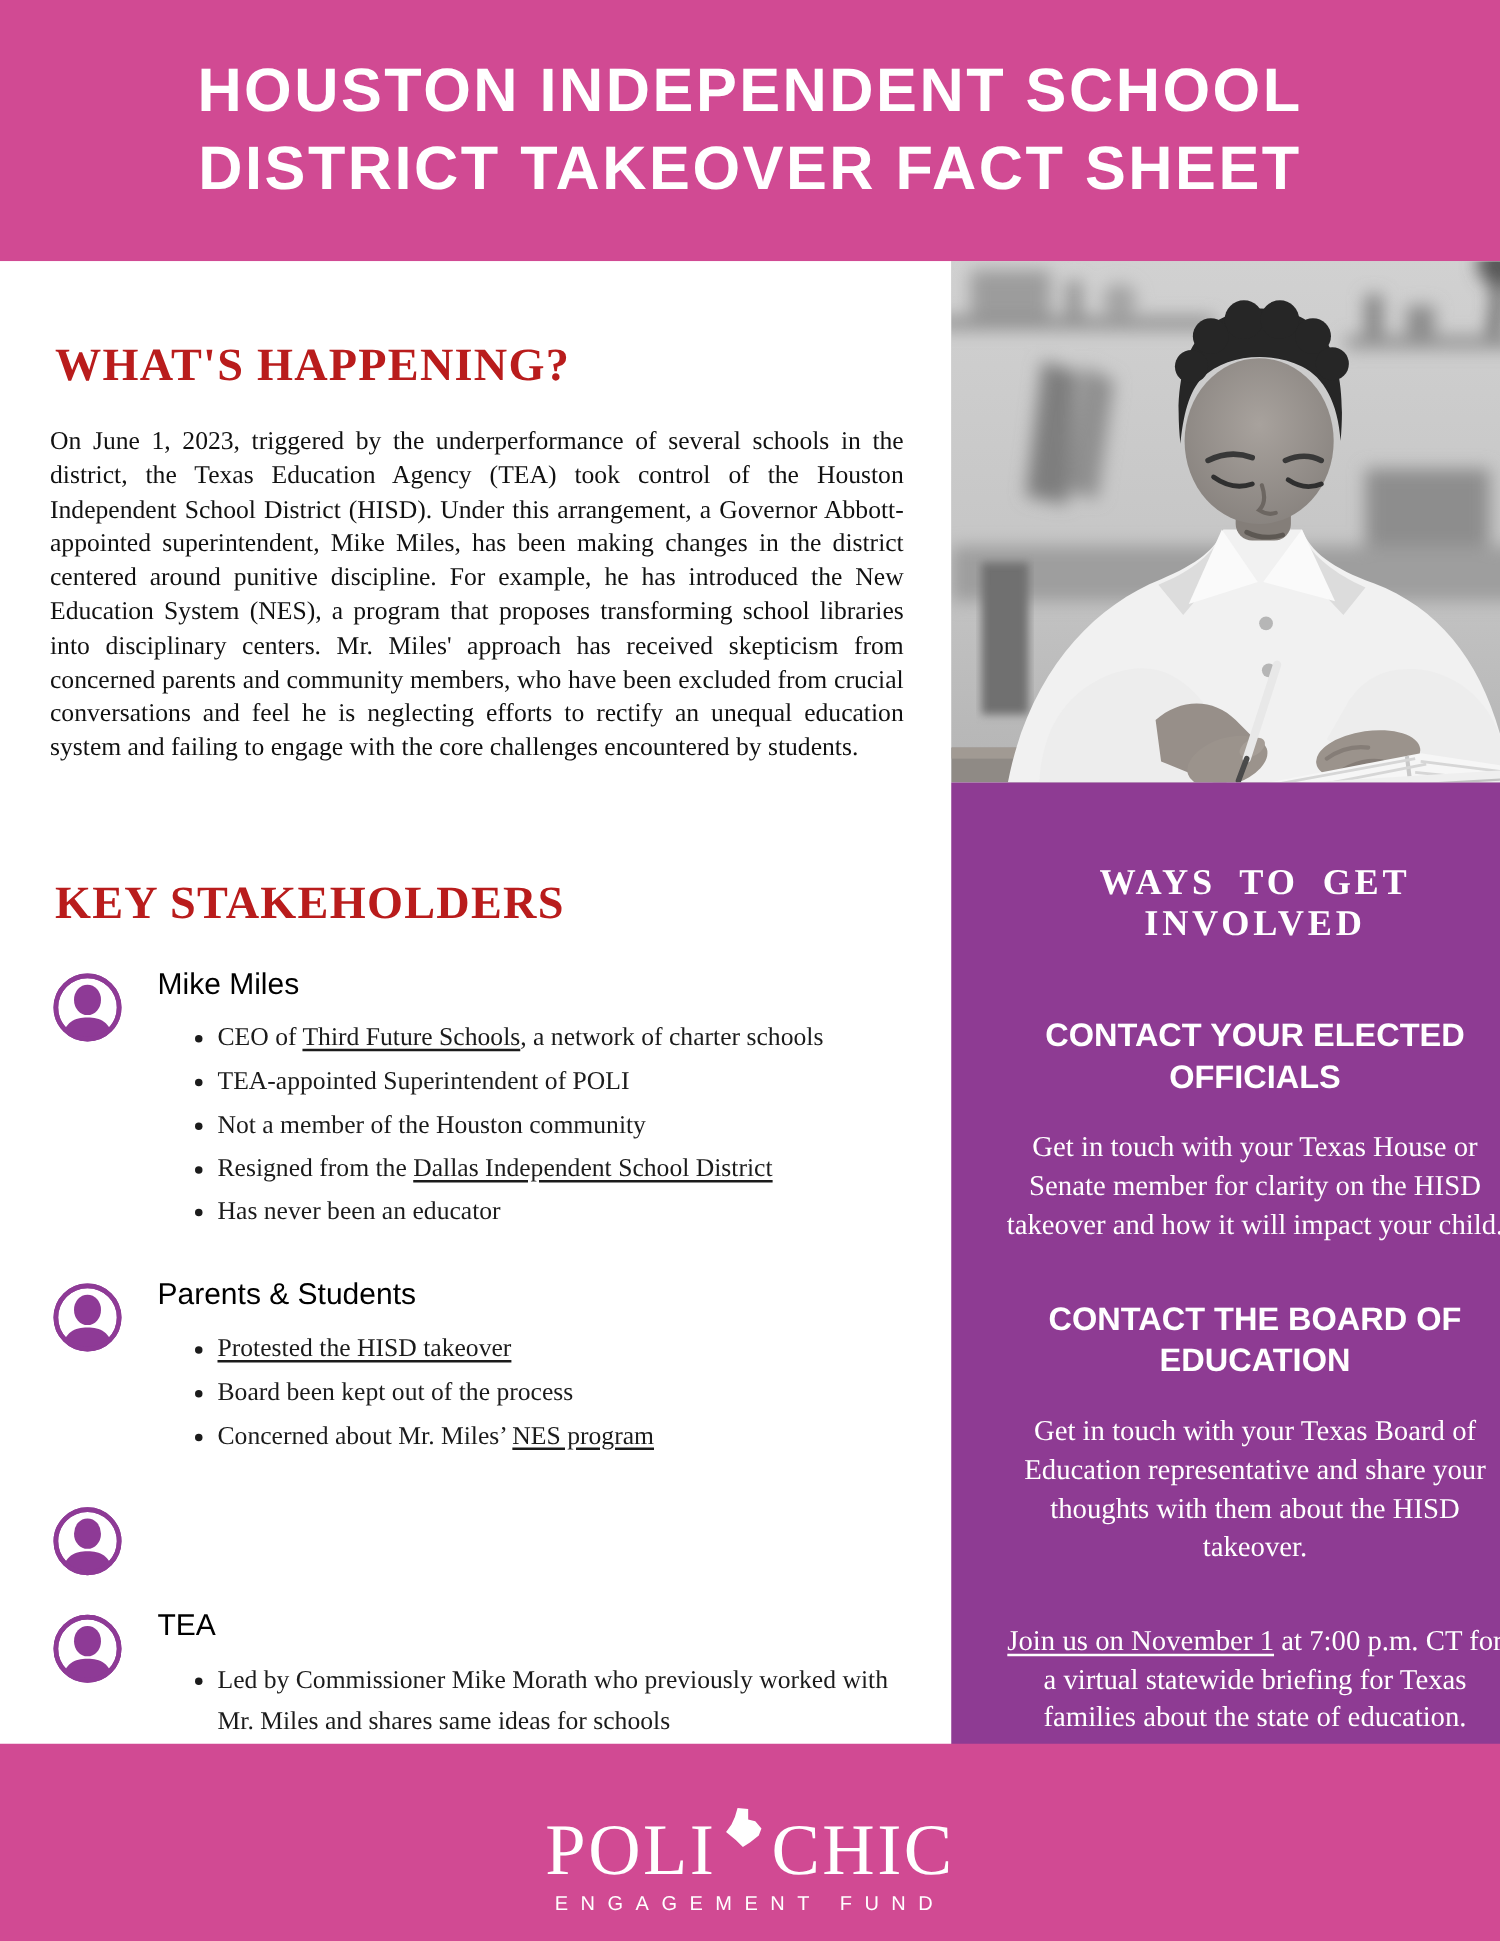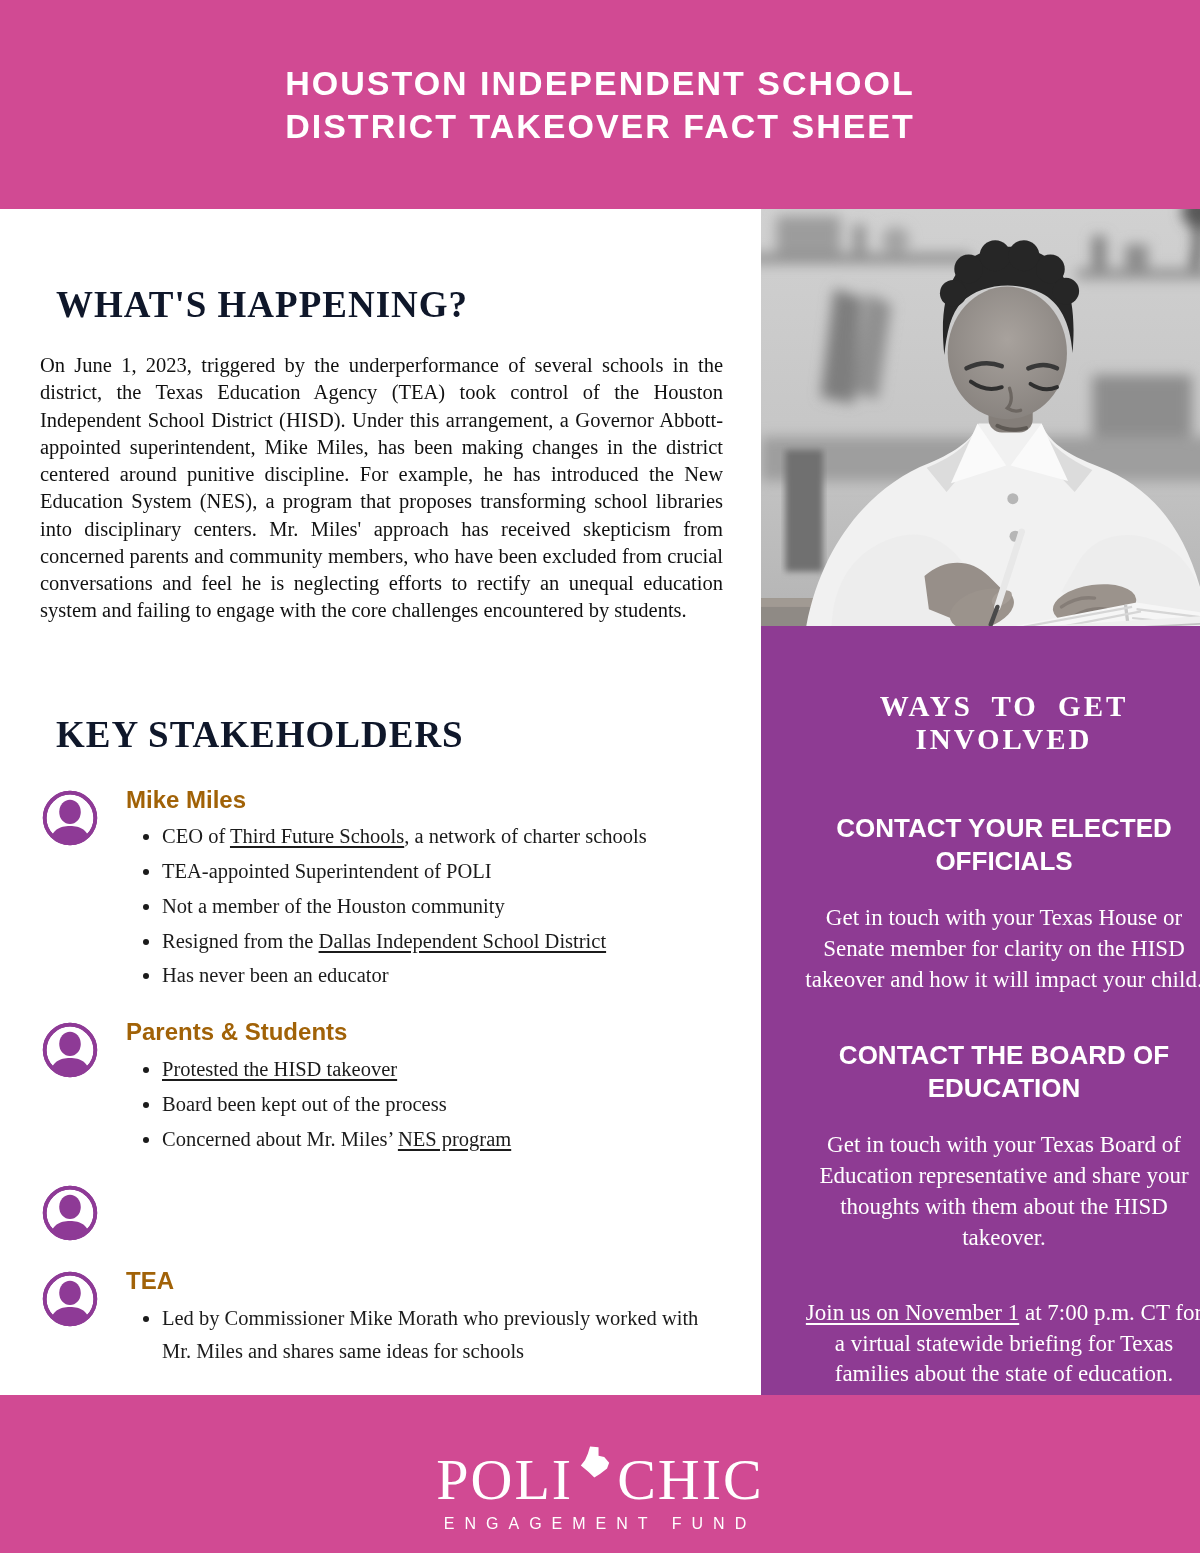--- a/index.html
+++ b/index.html
@@ -16,47 +16,47 @@
     background:#ffffff;
   }
   
   .header{
     height:209px;flex:none;background:var(--pink);
     display:flex;align-items:center;justify-content:center;text-align:center;
   }
   .header h1{
     margin:0;color:#fff;
     font-family:"Liberation Sans",sans-serif;font-weight:700;
-    font-size:34px;line-height:1.25;letter-spacing:2px;
+    font-size:49px;line-height:1.25;letter-spacing:2px;
   }
   
   .content{flex:1;display:flex;min-height:0;}
   .left-col{
     width:761px;flex:none;box-sizing:border-box;
     padding:58px 38px 0 40px;background:#ffffff;
   }
   .section-heading{
-    margin:16px;font-family:"Liberation Serif",serif;font-weight:700;
-    font-size:37px;letter-spacing:1px;color:#0f172a;
+    margin:4px;font-family:"Liberation Serif",serif;font-weight:700;
+    font-size:37px;letter-spacing:1px;color:#b91c1c;
   }
   .body-text{
     margin:26px 0 0 0;font-size:20.5px;line-height:1.33;
     text-align:justify;color:#111;
   }
   .stakeholders-heading{margin-top:88px;}
   #stakeholder-groups{margin-top:30px;display:flex;flex-direction:column;gap:24px;}
   .group{display:flex;align-items:flex-start;}
   .group-icon{width:60px;height:60px;flex:none;margin-right:26px;margin-top:2px;}
   .group-body{flex:1;min-width:0;}
   .group-name{
-    font-family:"Liberation Sans",sans-serif;font-weight:700;
-    font-size:24px;color:#a16207;margin:0 0 6px 0;line-height:1.2;
+    font-family:"Liberation Sans",sans-serif;font-weight:400;
+    font-size:24px;color:#000000;margin:0 0 6px 0;line-height:1.2;
   }
   .group-bullets{
-    margin:0;padding:0 0 0 36px;font-size:20.5px;line-height:1.6;
+    margin:12px;padding:0 0 0 36px;font-size:20.5px;line-height:1.6;
     max-width:565px;
   }
   .group-bullets li{margin:0 0 2px 0;}
   .u{text-decoration:underline;text-underline-offset:3px;}
   
   .right-col{width:486px;flex:none;display:flex;flex-direction:column;}
   .photo{height:417px;flex:none;overflow:hidden;background:#c9c9c9;}
   .photo svg{display:block;width:100%;height:100%;}
   .purple-box{
     flex:1;background:var(--purple);color:#fff;text-align:center;

